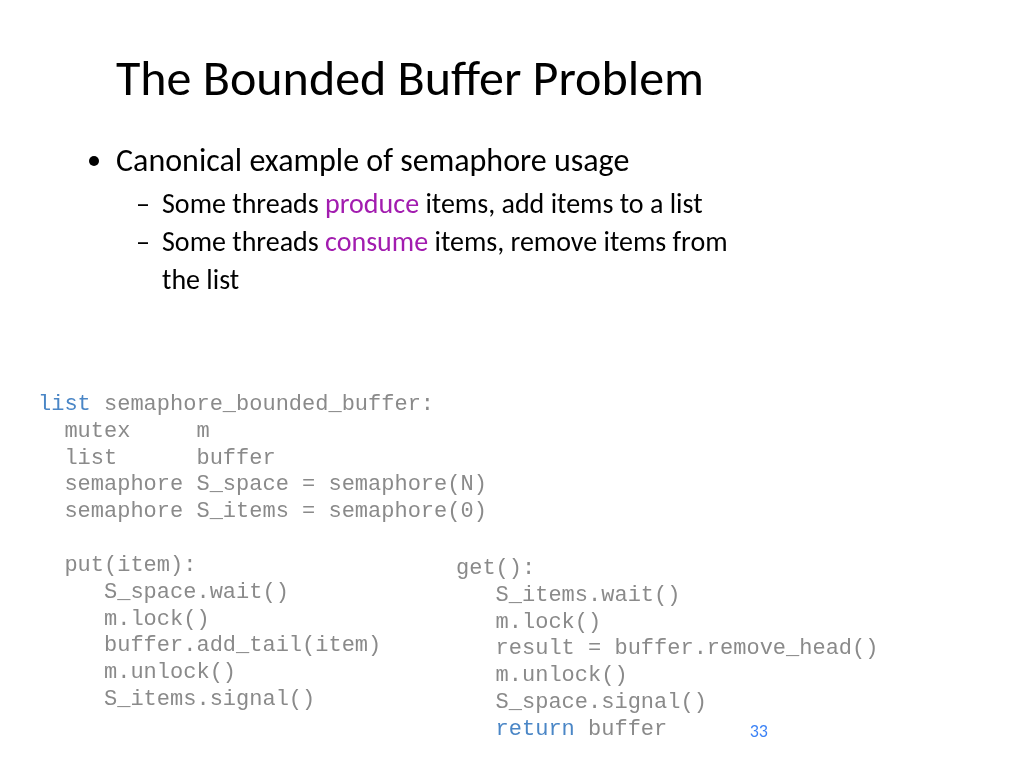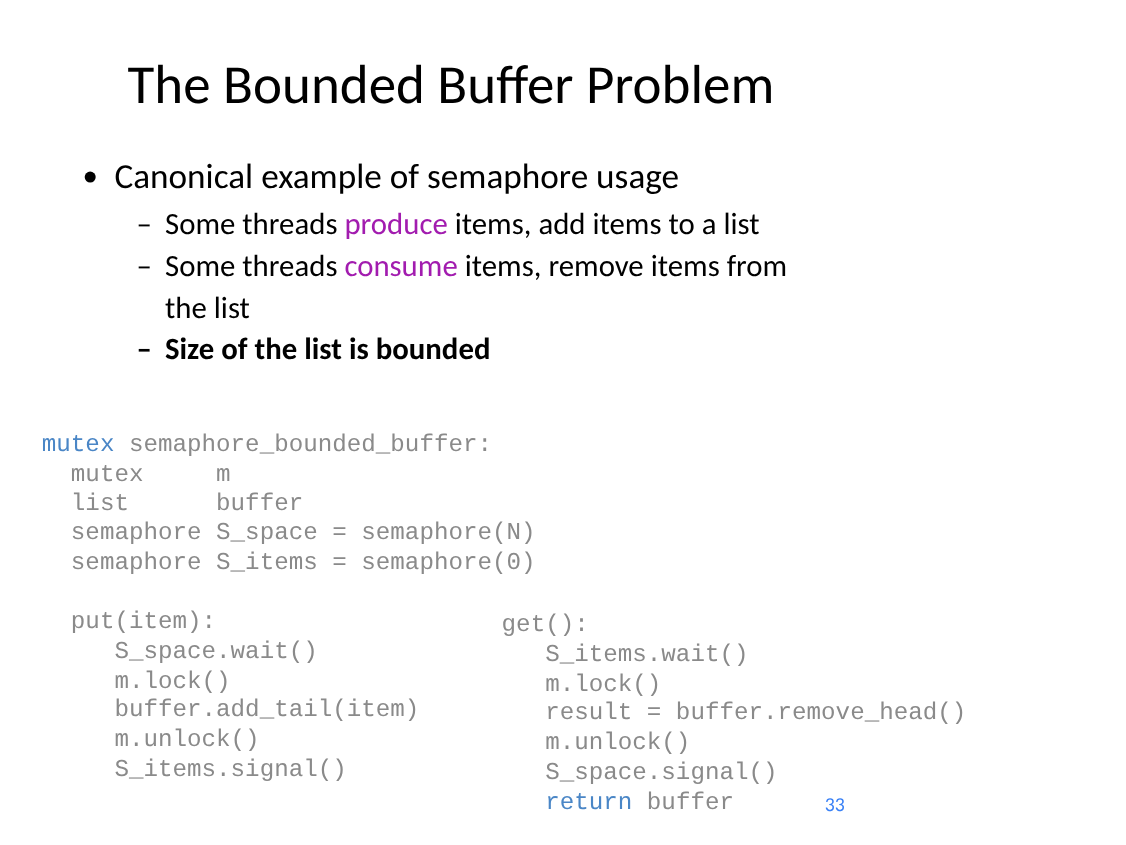--- a/index.html
+++ b/index.html
@@ -21,21 +21,21 @@
     position: relative;
   }
   h1.title {
     margin: 0 0 36px 0;
     font-size: 50px;
     font-weight: 400;
     text-align: center;
     line-height: 1.1;
   }
   ul.outer {
-    margin: 4px;
+    margin: 16px;
     padding: 0 0 0 40px;
     list-style: disc;
   }
   ul.outer > li {
     font-size: 32px;
     line-height: 1.25;
     margin-bottom: 6px;
   }
   ul.inner {
     margin: 4px 0 0 0;
@@ -94,28 +94,25 @@
   <ul class="outer">
     <li>
       <span>Canonical example of semaphore usage</span>
       <ul class="inner">
         <li>
           <span>Some threads </span><span class="kw">produce</span><span> items, add items to a list</span>
         </li>
         <li>
           <span>Some threads </span><span class="kw">consume</span><span> items, remove items from the list</span>
         </li>
-        <li class="bold">
-          <span>Size of the list is bounded</span>
-        </li>
       </ul>
     </li>
   </ul>
 
-  <div class="code-area"><span class="code-kw">mutex</span><span> semaphore_bounded_buffer:
+  <div class="code-area"><span class="code-kw">list</span><span> semaphore_bounded_buffer:
   mutex     m
   list      buffer
   semaphore S_space = semaphore(N)
   semaphore S_items = semaphore(0)
 
   put(item):
      S_space.wait()
      m.lock()
      buffer.add_tail(item)
      m.unlock()

